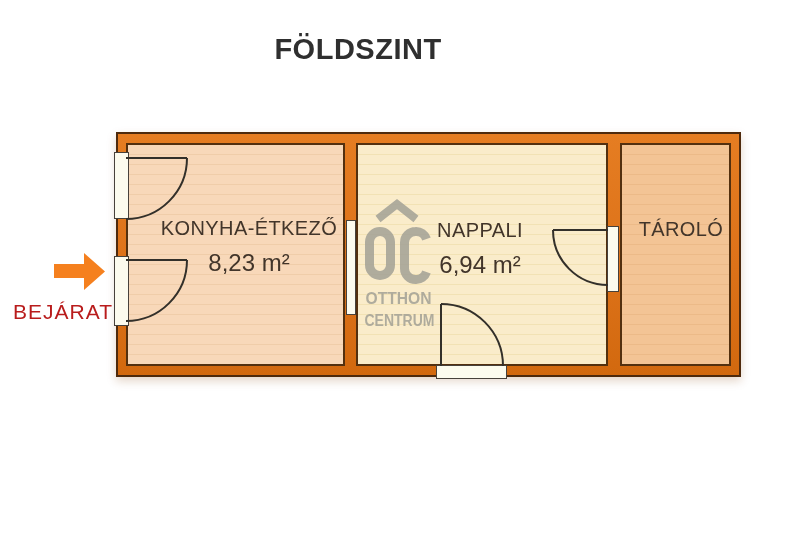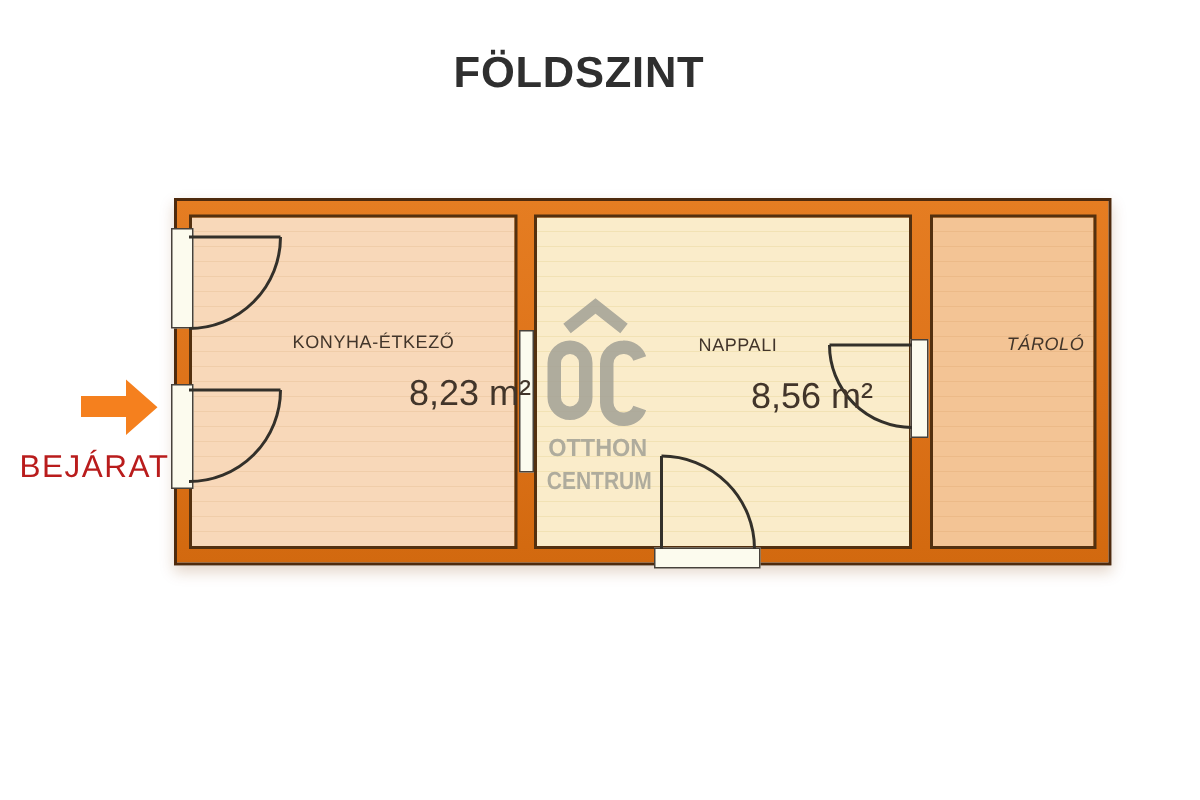--- a/index.html
+++ b/index.html
@@ -2,21 +2,21 @@
 <html><head>
 <meta charset="utf-8">
 <style>
   html,body{margin:0;padding:0;}
   body{
     width:800px;height:533px;background:#ffffff;position:relative;
     font-family:"Liberation Sans", sans-serif;overflow:hidden;
   }
   .page-title{
     position:absolute;top:33px;left:0;width:716px;text-align:center;
-    font-size:29px;font-weight:bold;letter-spacing:.5px;color:#2f2f2f;margin:0;padding-left:28px;
+    font-size:29px;font-weight:bold;letter-spacing:.5px;color:#2f2f2f;margin:0;
   }
   
   .plan{
     position:absolute;left:116px;top:132px;width:625px;height:245px;
     box-sizing:border-box;border:2px solid #4e2a0d;
     background:linear-gradient(180deg,#e57d22 0%,#dd7219 55%,#d2690f 100%);
     box-shadow:0 4px 9px rgba(130,65,10,.22);
   }
   .floor{
     position:absolute;box-sizing:border-box;border:2px solid #53300f;
@@ -39,25 +39,25 @@
   .open-left-top{left:-4px;top:18px;width:15px;height:67px;}
   .open-left-bottom{left:-4px;top:122px;width:15px;height:70px;}
   .open-wall1{left:228px;top:86px;width:10px;height:95px;}
   .open-wall2{left:489px;top:92px;width:12px;height:66px;}
   .open-bottom{left:318px;top:231px;width:71px;height:14px;}
   .arcs{position:absolute;left:-2px;top:-2px;width:625px;height:245px;pointer-events:none;}
   .watermark{position:absolute;left:244px;top:64px;width:90px;height:135px;opacity:.85;}
   .wm-text{fill:#a3a196;font-family:"Liberation Sans",sans-serif;font-weight:bold;}
   
   .room-label{position:absolute;text-align:center;color:#42352a;}
-  .room-label .rname{font-size:12px;line-height:24px;letter-spacing:.4px;}
-  .room-label .rarea{font-size:24px;line-height:30px;margin-top:8px;text-align:right;}
+  .room-label .rname{font-size:20px;line-height:24px;letter-spacing:.4px;}
+  .room-label .rarea{font-size:24px;line-height:30px;margin-top:8px;}
   .label-konyha{left:26px;top:82px;width:210px;}
-  .label-nappali{left:284px;top:84px;width:180px;}
-  .label-tarolo{left:489px;top:83px;width:180px;font-style:italic;}
+  .label-nappali{left:272px;top:84px;width:180px;}
+  .label-tarolo{left:473px;top:83px;width:180px;}
   
   .entrance-arrow{position:absolute;left:50px;top:250px;width:60px;height:42px;}
   .entrance-label{
     position:absolute;left:13px;top:300px;font-size:21px;letter-spacing:1px;color:#b91c1c;
   }
 </style>
 </head>
 <body>
 
 <div>
@@ -104,21 +104,21 @@
       <text class="wm-text" x="36.5" y="106" font-size="16.5" text-anchor="middle" textLength="66" lengthAdjust="spacingAndGlyphs">OTTHON</text>
       <text class="wm-text" x="37.5" y="128" font-size="16.5" text-anchor="middle" textLength="70" lengthAdjust="spacingAndGlyphs">CENTRUM</text>
     </svg>
 
     <div class="room-label label-konyha">
       <div class="rname">KONYHA-ÉTKEZŐ</div>
       <div class="rarea">8,23 m²</div>
     </div>
     <div class="room-label label-nappali">
       <div class="rname">NAPPALI</div>
-      <div class="rarea">8,56 m²</div>
+      <div class="rarea">6,94 m²</div>
     </div>
     <div class="room-label label-tarolo">
       <div class="rname">TÁROLÓ</div>
     </div>
 
   </div>
 
   <svg class="entrance-arrow" viewBox="0 0 60 42">
     <polygon points="4,14 34,14 34,3 55,21.5 34,40 34,28 4,28" fill="#f5801e"></polygon>
   </svg>

